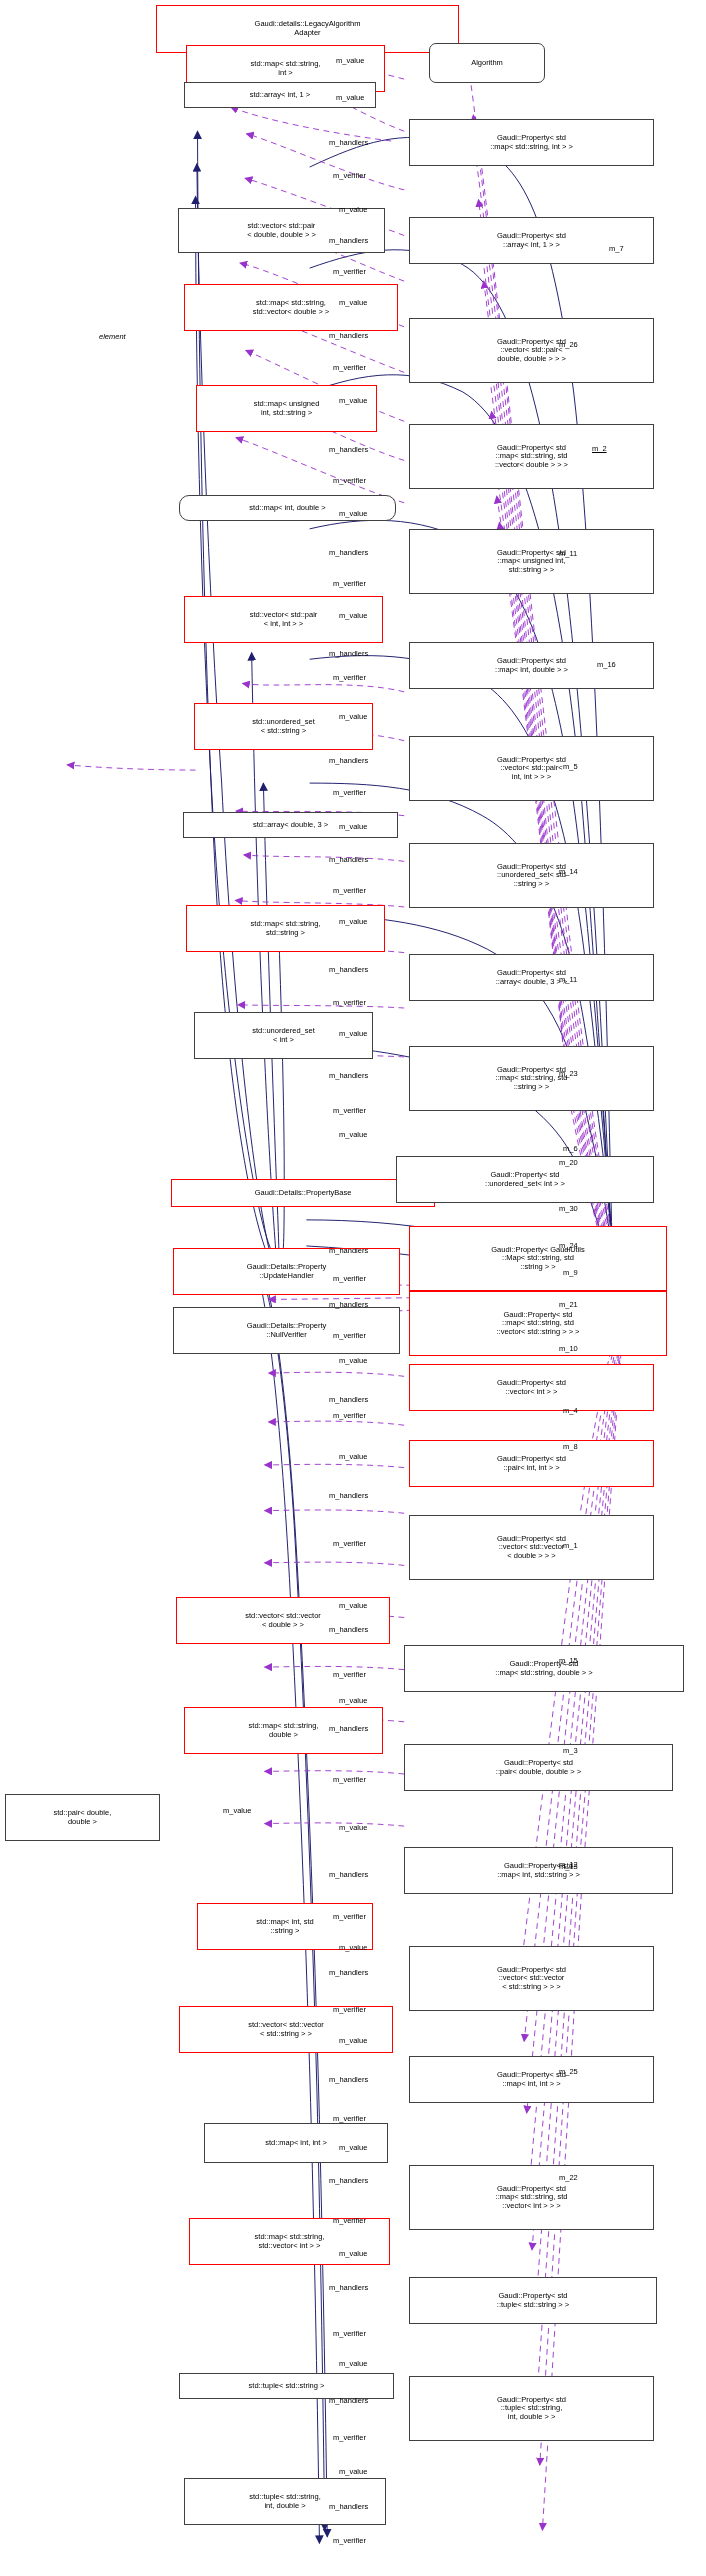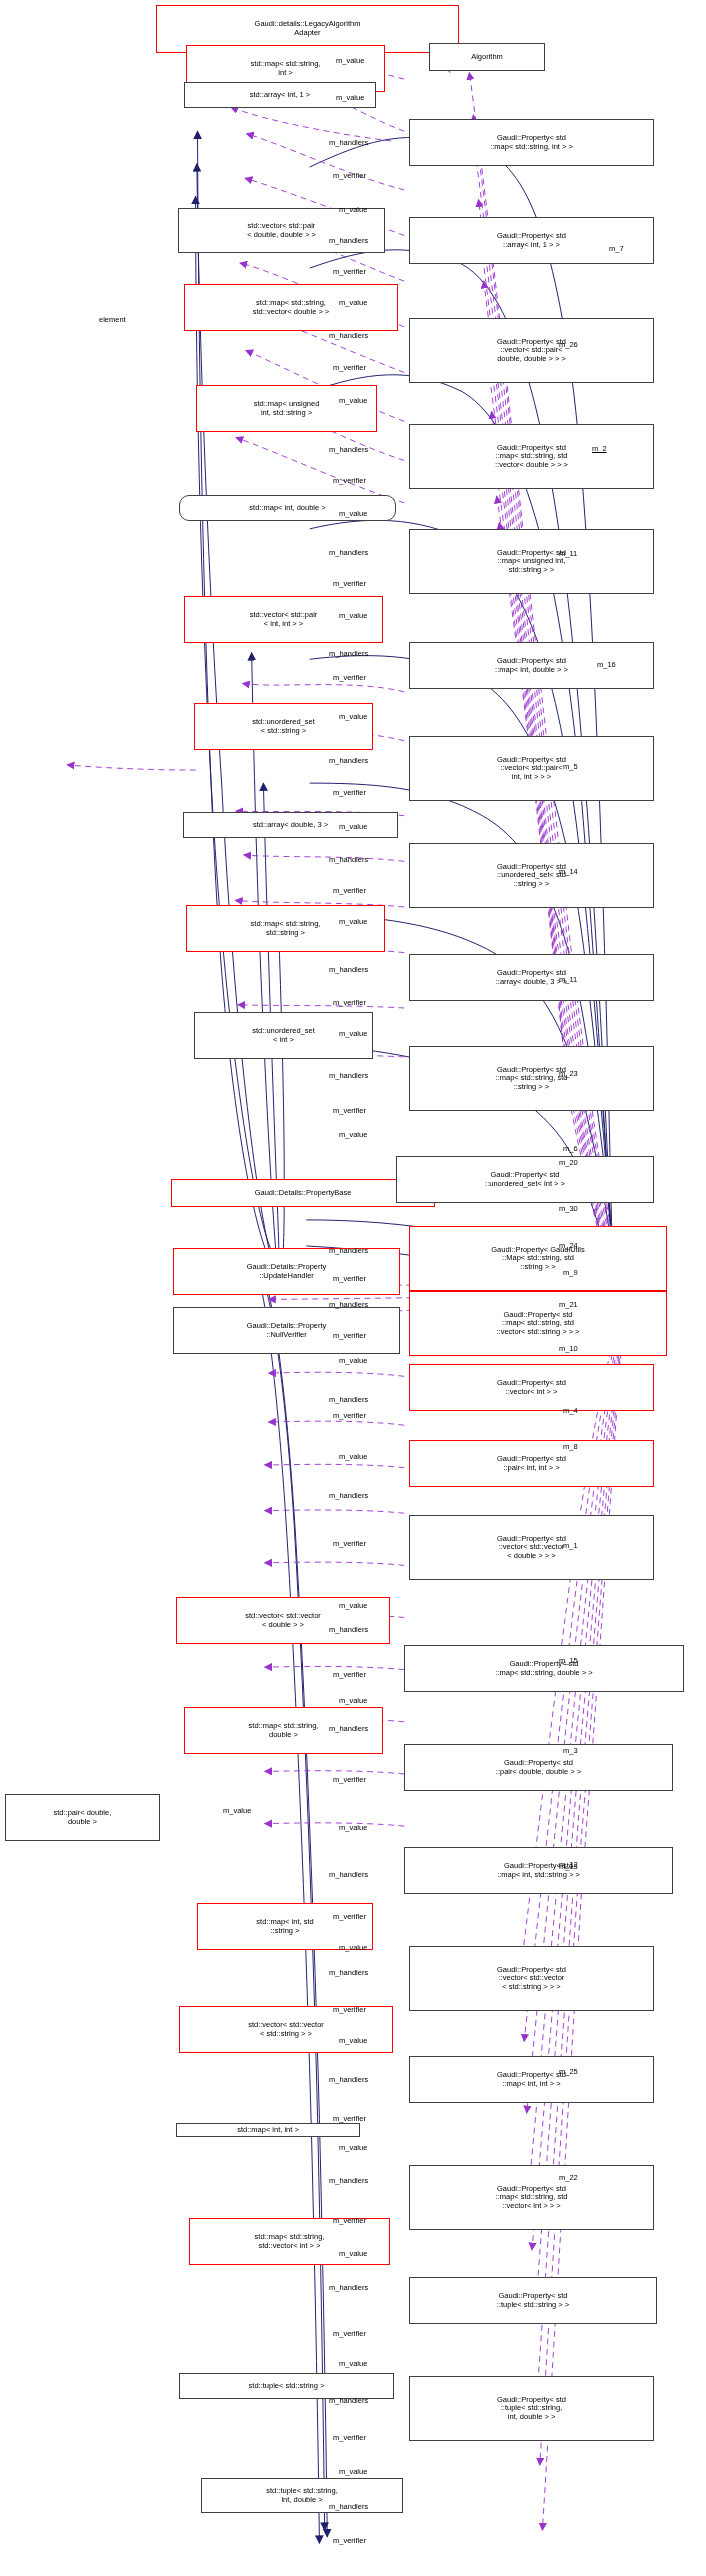--- a/index.html
+++ b/index.html
@@ -114,21 +114,21 @@
       <path d="M620,2560 C540,2552 430,2556 406,2556"></path>
       <path d="M620,2640 C540,2632 430,2636 406,2636"></path>
       <path d="M620,2720 C540,2712 430,2716 406,2716"></path>
       <path d="M620,2800 C540,2792 430,2796 406,2796"></path>
     </g>
   </svg>
 
   <div id="nodes-host">
       <div class="node red" style="left: 156px; top: 4.7px; width: 303px; height: 48px;">Gaudi::details::LegacyAlgorithm
 Adapter</div>
-      <div class="node black" style="left: 429px; top: 43px; width: 116px; height: 28px;">Algorithm</div>
+      <div class="node black" style="left: 429px; top: 43px; width: 116px; height: 40px; border-radius: 7px;">Algorithm</div>
       <div class="node red" style="left: 186px; top: 45px; width: 199px; height: 47px;">std::map&lt; std::string,
 int &gt;</div>
       <div class="node black" style="left: 184px; top: 82px; width: 192px; height: 26px;">std::array&lt; int, 1 &gt;</div>
       <div class="node black" style="left: 178px; top: 208px; width: 207px; height: 45px;">std::vector&lt; std::pair
 &lt; double, double &gt; &gt;</div>
       <div class="node red" style="left: 184px; top: 284px; width: 214px; height: 47px;">std::map&lt; std::string,
 std::vector&lt; double &gt; &gt;</div>
       <div class="node red" style="left: 196px; top: 385px; width: 181px; height: 47px;">std::map&lt; unsigned
 int, std::string &gt;</div>
       <div class="node black" style="left: 179px; top: 495px; width: 217px; height: 26px; border-radius: 10px;">std::map&lt; int, double &gt;</div>
@@ -149,25 +149,25 @@
       <div class="node red" style="left: 176px; top: 1597px; width: 214px; height: 47px;">std::vector&lt; std::vector
 &lt; double &gt; &gt;</div>
       <div class="node red" style="left: 184px; top: 1707px; width: 199px; height: 47px;">std::map&lt; std::string,
 double &gt;</div>
       <div class="node black" style="left: 4.9px; top: 1794px; width: 155px; height: 47px;">std::pair&lt; double,
 double &gt;</div>
       <div class="node red" style="left: 197px; top: 1903px; width: 176px; height: 47px;">std::map&lt; int, std
 ::string &gt;</div>
       <div class="node red" style="left: 179px; top: 2006px; width: 214px; height: 47px;">std::vector&lt; std::vector
 &lt; std::string &gt; &gt;</div>
-      <div class="node black" style="left: 176px; top: 2123px; width: 184px; height: 14px; text-align: right;">std::map&lt; int, int &gt;</div>
+      <div class="node black" style="left: 204px; top: 2123px; width: 184px; height: 40px; text-align: right;">std::map&lt; int, int &gt;</div>
       <div class="node red" style="left: 189px; top: 2218px; width: 201px; height: 47px;">std::map&lt; std::string,
 std::vector&lt; int &gt; &gt;</div>
       <div class="node black" style="left: 179px; top: 2373px; width: 215px; height: 26px;">std::tuple&lt; std::string &gt;</div>
-      <div class="node black" style="left: 184px; top: 2478px; width: 202px; height: 35px; margin-left: 17px;">std::tuple&lt; std::string,
+      <div class="node black" style="left: 184px; top: 2478px; width: 202px; height: 47px;">std::tuple&lt; std::string,
 int, double &gt;</div>
       <div class="node black" style="left: 409px; top: 119px; width: 245px; height: 47px;">Gaudi::Property&lt; std
 ::map&lt; std::string, int &gt; &gt;</div>
       <div class="node black" style="left: 409px; top: 217px; width: 245px; height: 47px;">Gaudi::Property&lt; std
 ::array&lt; int, 1 &gt; &gt;</div>
       <div class="node black" style="left: 409px; top: 318px; width: 245px; height: 65px;">Gaudi::Property&lt; std
 ::vector&lt; std::pair&lt;
 double, double &gt; &gt; &gt;</div>
       <div class="node black" style="left: 409px; top: 424px; width: 245px; height: 65px;">Gaudi::Property&lt; std
 ::map&lt; std::string, std
@@ -288,21 +288,21 @@
       <div class="edgelabel" style="left: 333px; top: 2216px;">m_verifier</div>
       <div class="edgelabel" style="left: 339px; top: 2249px;">m_value</div>
       <div class="edgelabel" style="left: 329px; top: 2283px;">m_handlers</div>
       <div class="edgelabel" style="left: 333px; top: 2329px;">m_verifier</div>
       <div class="edgelabel" style="left: 339px; top: 2359px;">m_value</div>
       <div class="edgelabel" style="left: 329px; top: 2396px;">m_handlers</div>
       <div class="edgelabel" style="left: 333px; top: 2433px;">m_verifier</div>
       <div class="edgelabel" style="left: 339px; top: 2467px;">m_value</div>
       <div class="edgelabel" style="left: 329px; top: 2502px;">m_handlers</div>
       <div class="edgelabel" style="left: 333px; top: 2536px;">m_verifier</div>
-      <div class="edgelabel" style="left: 99px; top: 315px;">element</div>
+      <div class="edgelabel" style="left: 99px; top: 332px; font-style: italic;">element</div>
       <div class="edgelabel" style="left: 561px; top: 244px; padding-left: 48px;">m_7</div>
       <div class="edgelabel" style="left: 559px; top: 340px;">m_26</div>
       <div class="edgelabel" style="left: 592px; top: 444px; text-decoration: underline;">m_2</div>
       <div class="edgelabel" style="left: 559px; top: 549px;">m_11</div>
       <div class="edgelabel" style="left: 559px; top: 660px; padding-left: 38px;">m_16</div>
       <div class="edgelabel" style="left: 563px; top: 762px;">m_5</div>
       <div class="edgelabel" style="left: 559px; top: 867px;">m_14</div>
       <div class="edgelabel" style="left: 559px; top: 975px;">m_11</div>
       <div class="edgelabel" style="left: 559px; top: 1069px;">m_23</div>
       <div class="edgelabel" style="left: 563px; top: 1144px;">m_6</div>

